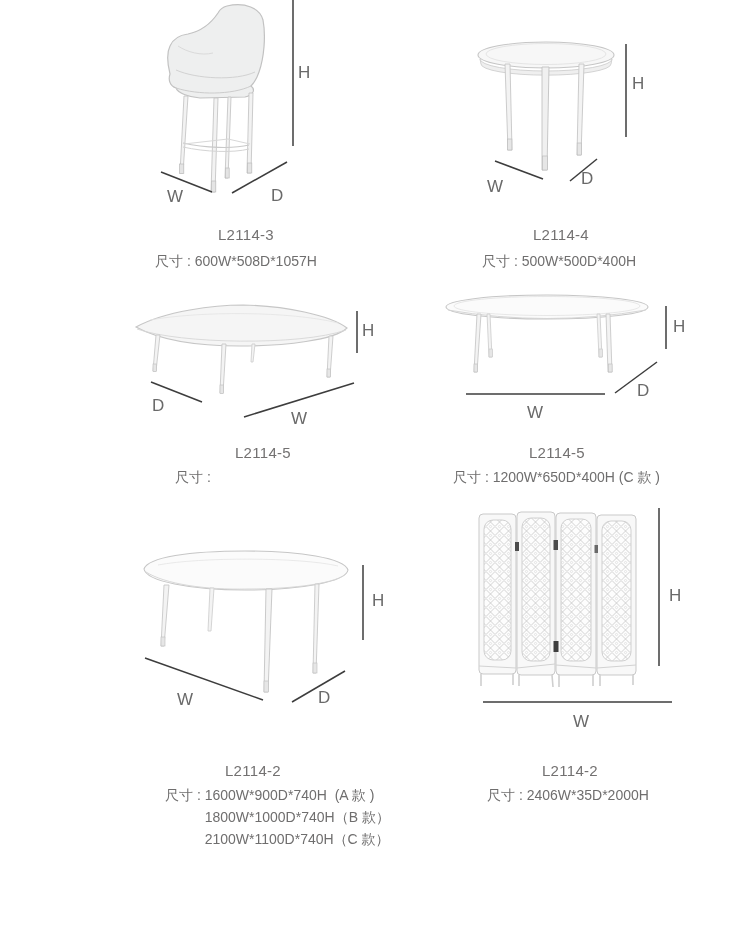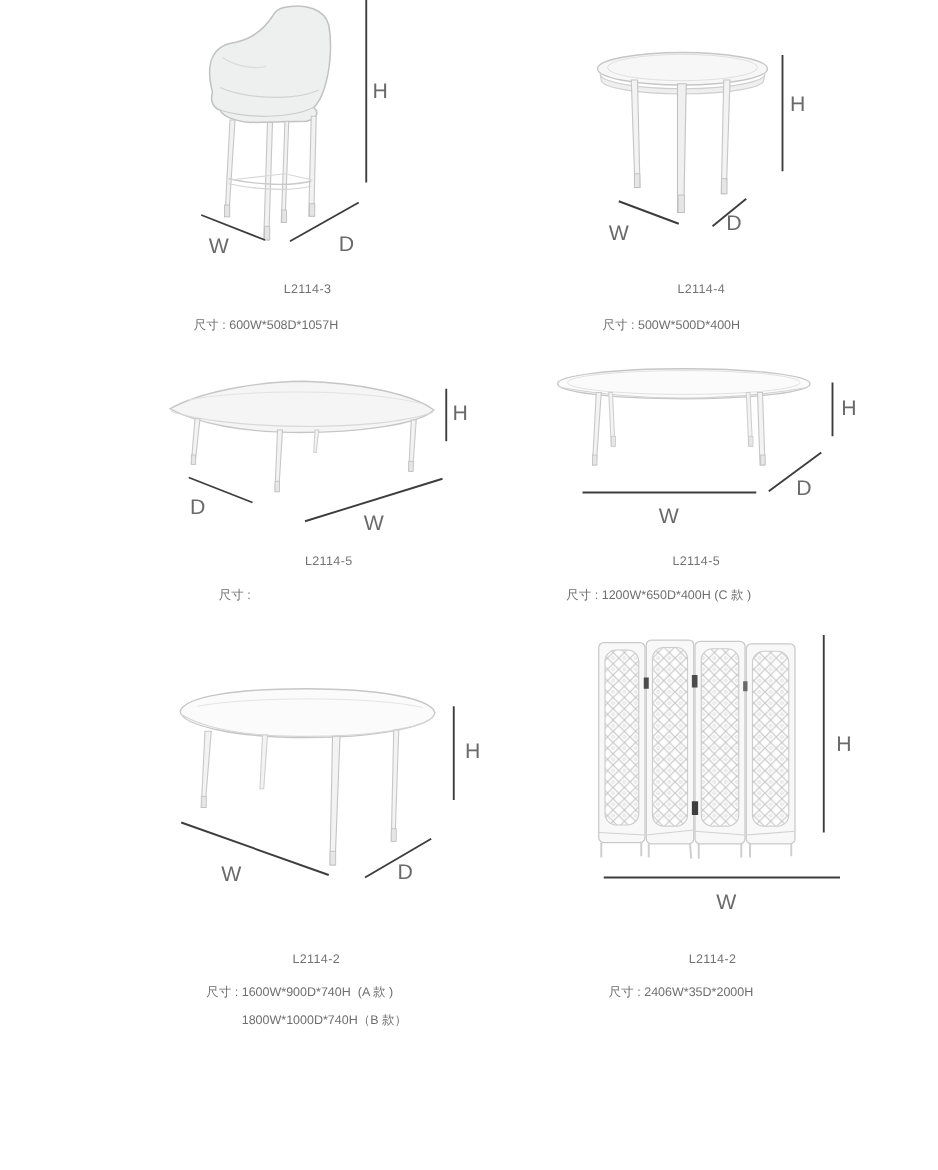--- a/index.html
+++ b/index.html
@@ -1,20 +1,20 @@
 <!DOCTYPE html>
 <html><head>
 <meta charset="utf-8">
 <style>
   html,body { margin:0; padding:0; background:#ffffff; }
   body { font-family:"Liberation Sans","DejaVu Sans",sans-serif; }
   .canvas { position:relative; width:750px; height:936px; background:#ffffff; overflow:hidden; margin:0 auto; }
   .sketch-layer { position:absolute; left:0; top:0; }
-  .title { position:absolute; transform:translateX(-50%); font-size:10px; color:#737171; letter-spacing:.3px; white-space:pre; }
-  .dims { position:absolute; display:flex; align-items:flex-start; font-size:10px; color:#6f6e6e; line-height:22px; white-space:pre; }
+  .title { position:absolute; transform:translateX(-50%); font-size:15px; color:#737171; letter-spacing:.3px; white-space:pre; }
+  .dims { position:absolute; display:flex; align-items:flex-start; font-size:14px; color:#6f6e6e; line-height:22px; white-space:pre; }
   .dims .prefix { flex:0 0 auto; }
   .size-lines { display:flex; flex-direction:column; }
   .dim-label { position:absolute; font-size:17px; color:#6a6a6a; }
 </style>
 </head>
 <body>
 
 <div class="canvas">
 
   <svg class="sketch-layer" width="750" height="936" viewBox="0 0 750 936">
@@ -197,21 +197,21 @@
 
   <div class="title" style="left:557px; top:444px">L2114-5</div>
   <div class="dims" style="left:453px; top:466px">
     <span class="prefix">尺寸 : </span>
     <div class="size-lines"><div class="size-line">1200W*650D*400H (C 款 )</div></div>
   </div>
 
   <div class="title" style="left:253px; top:762px">L2114-2</div>
   <div class="dims" style="left:165px; top:784px">
     <span class="prefix">尺寸 : </span>
-    <div class="size-lines"><div class="size-line">1600W*900D*740H  (A 款 )</div><div class="size-line">1800W*1000D*740H（B 款）</div></div>
+    <div class="size-lines"><div class="size-line">1600W*900D*740H  (A 款 )</div><div class="size-line">1800W*1000D*740H（B 款）</div><div class="size-line">2100W*1100D*740H（C 款）</div></div>
   </div>
 
   <div class="title" style="left:570px; top:762px">L2114-2</div>
   <div class="dims" style="left:487px; top:784px">
     <span class="prefix">尺寸 : </span>
     <div class="size-lines"><div class="size-line">2406W*35D*2000H</div></div>
   </div>
 
 </div>
 

